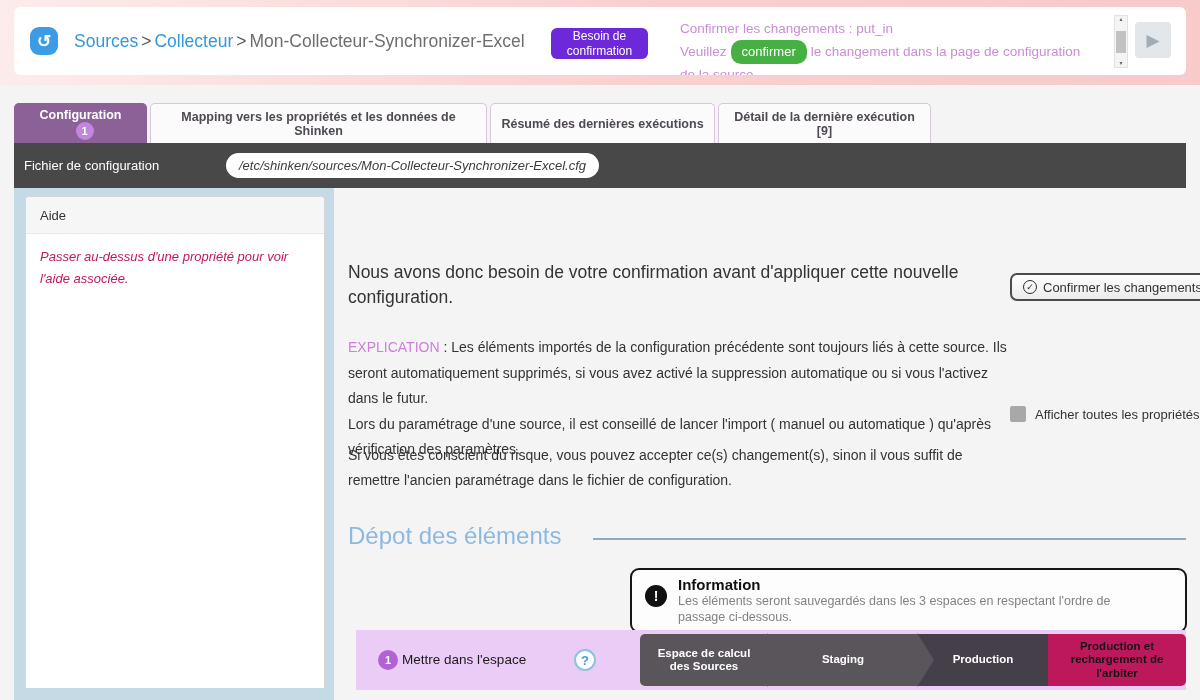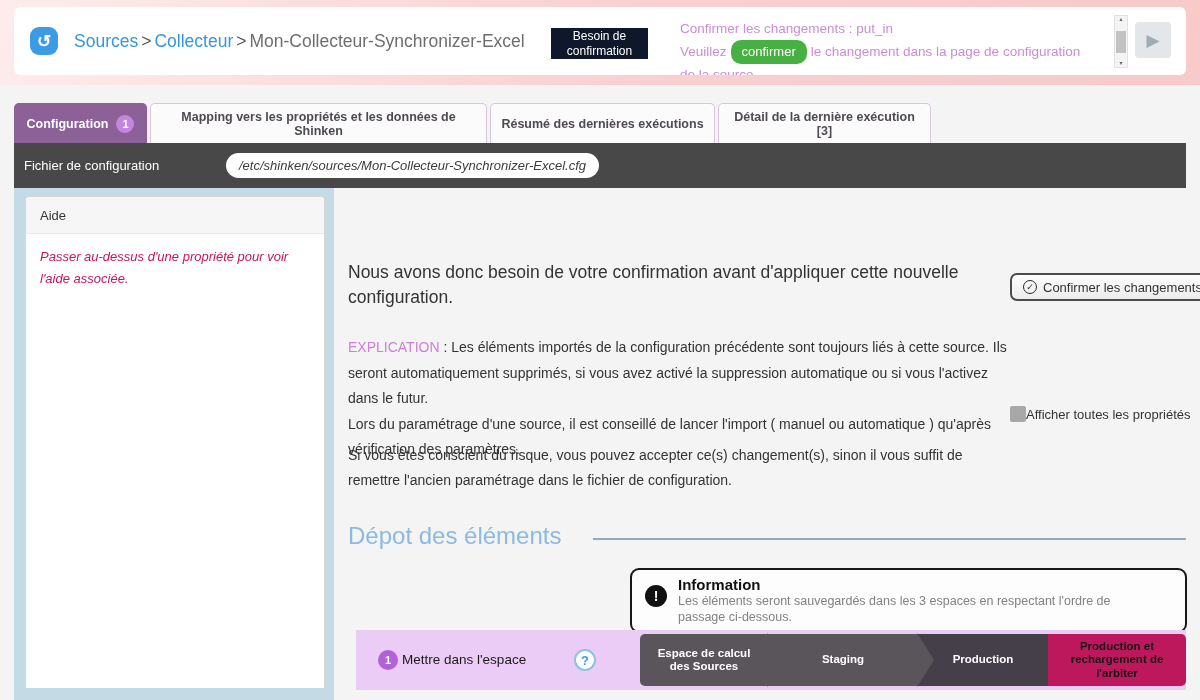--- a/index.html
+++ b/index.html
@@ -28,21 +28,21 @@
   }
   .breadcrumb {
     position:absolute; left:60px; top:0; height:68px;
     display:flex; align-items:center; gap:3px; font-size:17.5px; white-space:nowrap;
   }
   .breadcrumb a { color:#3498db; text-decoration:none; cursor:pointer; }
   .breadcrumb .sep { color:#555; }
   .breadcrumb .current { color:#6e6e6e; }
   .confirm-badge {
     position:absolute; left:537px; top:21px; width:97px; height:31px;
-    background:#0f172a; border-radius:0; color:#fff;
+    background:#6d28d9; border-radius:6px; color:#fff;
     font-size:12px; line-height:14.5px; text-align:center;
     display:flex; flex-direction:column; justify-content:center;
   }
   .notif {
     position:absolute; left:666px; top:11px; width:432px; height:57px;
     overflow:hidden; color:#cb8cd7; font-size:13.5px; line-height:22px;
     white-space:nowrap;
   }
   .notif .green-pill {
     display:inline-block; background:#47b043; color:#fff;
@@ -67,21 +67,21 @@
   .tabs {
     position:absolute; left:14px; top:103px; display:flex; gap:3px;
     height:40px; align-items:stretch;
   }
   .tab {
     background:#fcfbfc; border:1px solid #d8c6dc; border-bottom:none;
     border-radius:5px 5px 0 0; color:#4f4a52; font-size:12.5px; font-weight:bold;
     display:flex; align-items:center; justify-content:center; cursor:pointer;
     padding:0 10px; text-align:center;
   }
-  .tab.active { background:#8c6198; border-color:#8c6198; color:#fff; }
+  .tab.active { background:#8c6198; border-color:#8c6198; color:#fff;flex-direction:column; }
   .tab.t1 { width:133px; }
   .tab.t2 { width:337px; }
   .tab.t3 { width:225px; }
   .tab.t4 { width:213px; }
   .tab-badge {
     display:inline-flex; align-items:center; justify-content:center;
     width:18px; height:18px; border-radius:50%; background:#c286de;
     color:#fff; font-size:11px; margin-left:8px;
   }
 
@@ -132,21 +132,21 @@
   }
   .check-circle {
     width:14px; height:14px; border:1.4px solid #2b2b2b; border-radius:50%;
     display:inline-flex; align-items:center; justify-content:center;
     font-size:9px; color:#2b2b2b;
   }
   .explication { position:absolute; left:14px; top:147px; width:660px; font-size:14px; line-height:25.5px; color:#333; }
   .exp-label { color:#cd7fd9; }
   .exp-line2 { display:block; }
   .show-all {
-    position:absolute; left:676px; top:218px; display:flex; align-items:center; 
+    position:absolute; left:676px; top:218px; display:flex; align-items:center; gap:9px;
     font-size:13px; color:#333; cursor:pointer; white-space:nowrap;
   }
   .gray-checkbox { width:16px; height:16px; background:#a8a8a8; border-radius:2px; }
   .risk { position:absolute; left:14px; top:255px; width:660px; font-size:14px; line-height:25px; color:#333; }
   .section-head { position:absolute; left:14px; top:334px; width:838px; display:flex; align-items:center; }
   .section-head h2 { font-size:24px; font-weight:normal; color:#8cb9e3; white-space:nowrap; }
   .head-line { flex:1; height:2px; background:#8fa9bd; margin-left:32px; margin-top:6px; }
 
   .info-box {
     position:absolute; left:296px; top:380px; width:557px; min-height:55px;
@@ -232,21 +232,21 @@
   </div>
 </div>
 
 <div class="tabs">
   <div class="tab t1 active">
     <span>Configuration</span>
     <span class="tab-badge">1</span>
   </div>
   <div class="tab t2">Mapping vers les propriétés et les données de Shinken</div>
   <div class="tab t3">Résumé des dernières exécutions</div>
-  <div class="tab t4">Détail de la dernière exécution [3]</div>
+  <div class="tab t4">Détail de la dernière exécution [9]</div>
 </div>
 
 <div class="config-bar">
   <span class="config-label">Fichier de configuration</span>
   <span class="config-path">/etc/shinken/sources/Mon-Collecteur-Synchronizer-Excel.cfg</span>
 </div>
 
 <aside class="sidebar">
   <div class="aide-panel">
     <div class="aide-header">Aide</div>

